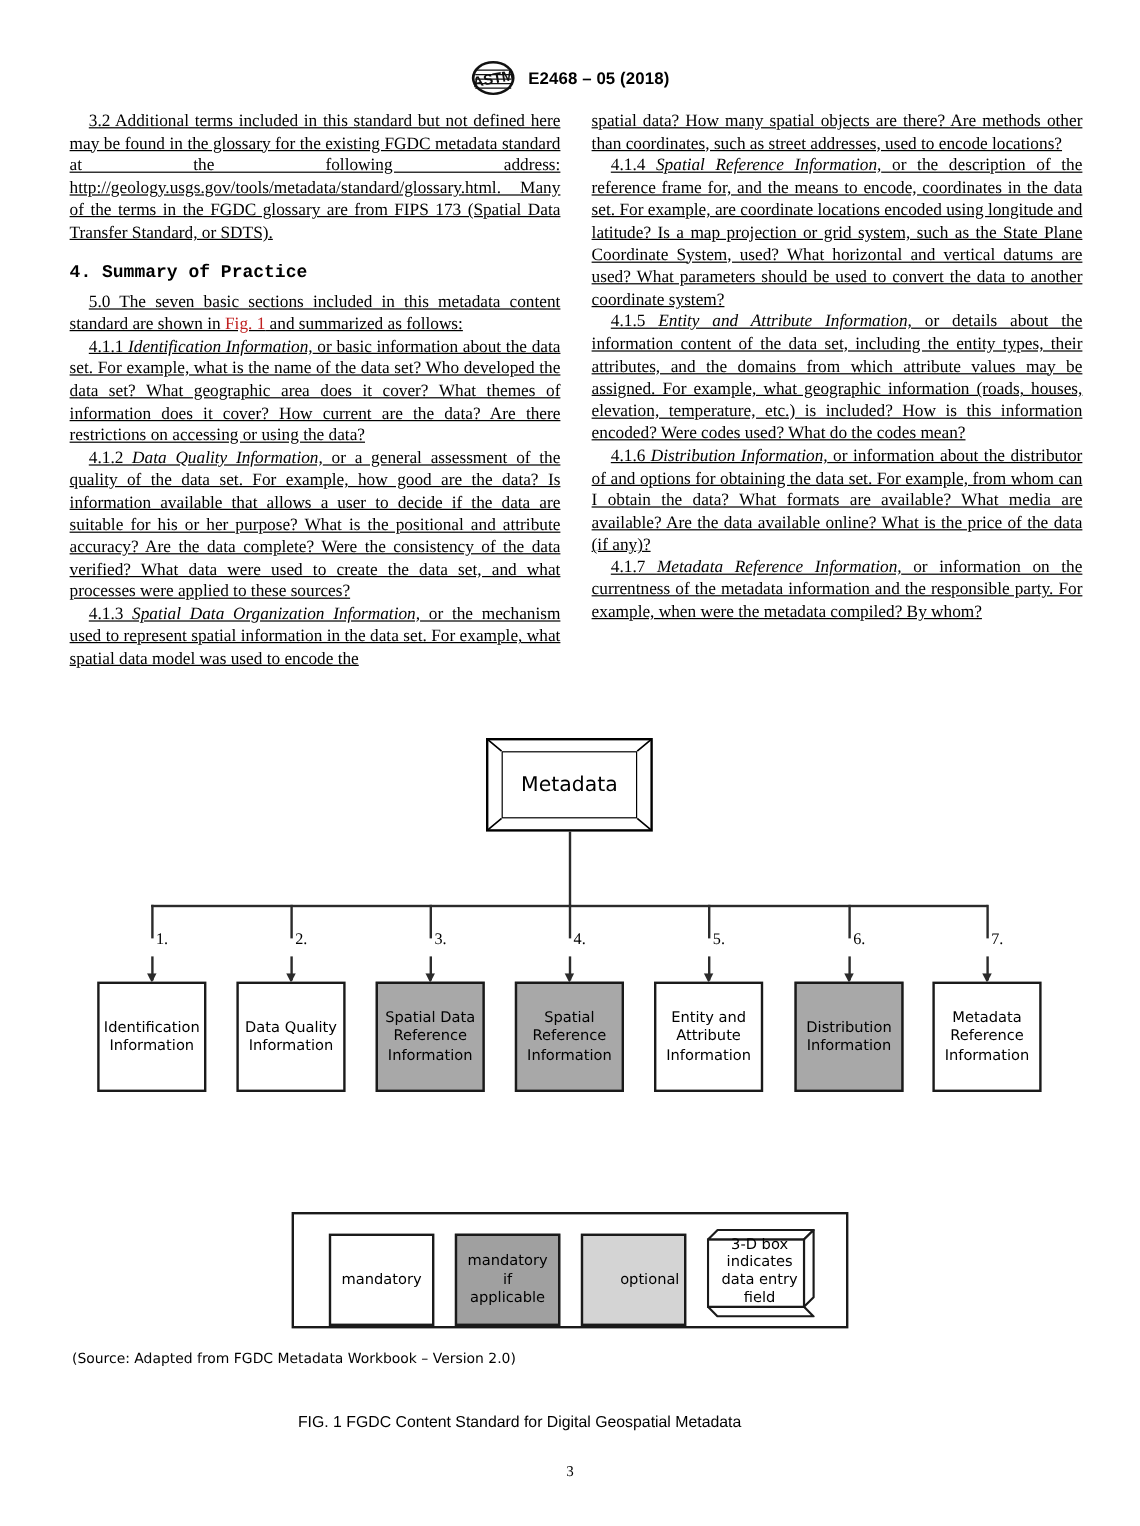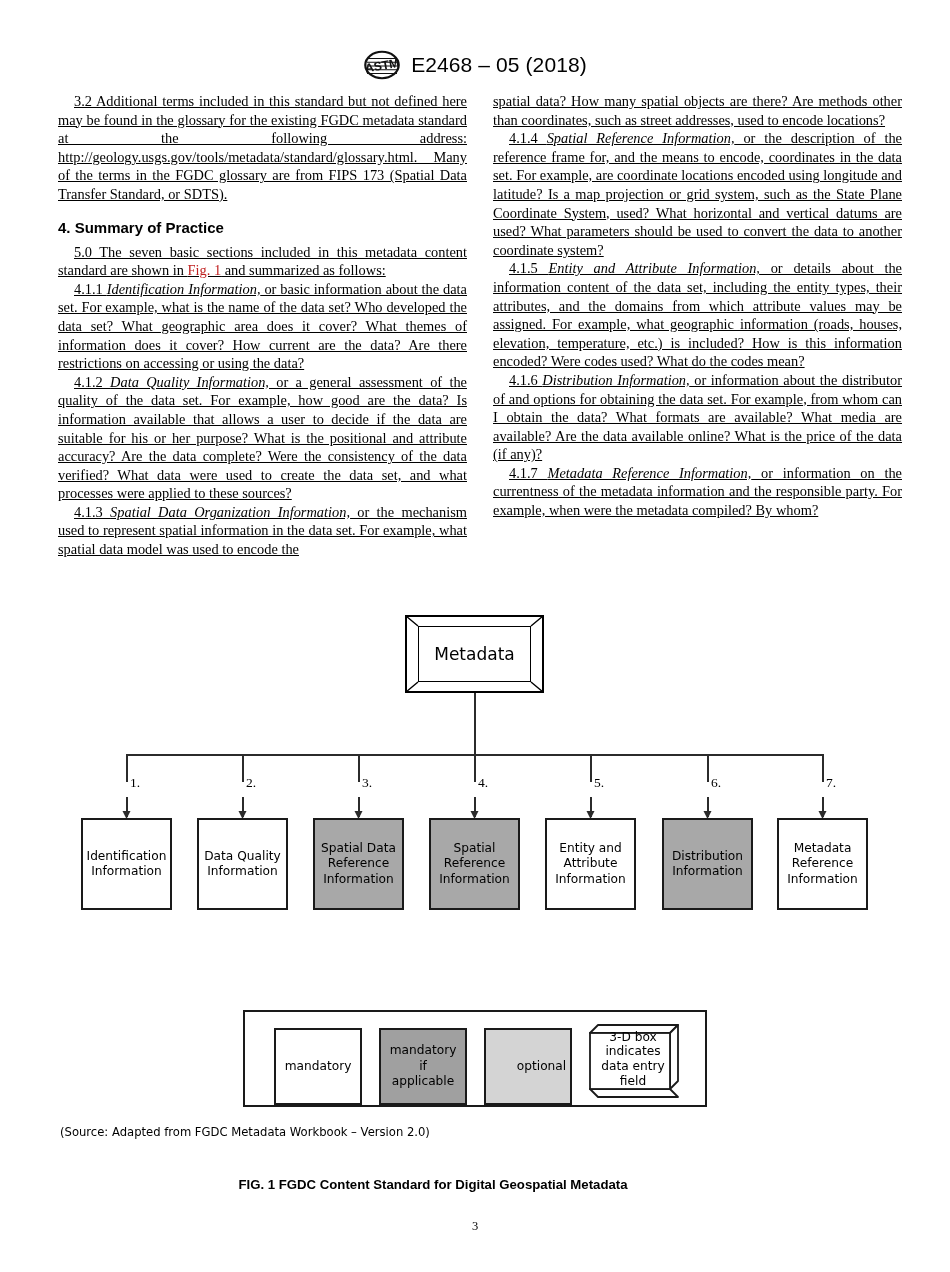--- a/index.html
+++ b/index.html
@@ -21,22 +21,22 @@
     left: 0;
     width: 950px;
     display: flex;
     align-items: center;
     justify-content: center;
     gap: 10px;
   }
   .astm-logo { width: 38px; height: 30px; display: block; }
   .header-title {
     font-family: "Liberation Sans", "DejaVu Sans", sans-serif;
-    font-weight: normal;
-    font-size: 21px;
+    font-weight: bold;
+    font-size: 14px;
     letter-spacing: 0.1px;
     white-space: nowrap;
   }
 
   
   .columns {
     position: absolute;
     top: 92px;
     left: 58px;
     width: 844px;
@@ -50,21 +50,21 @@
     line-height: 18.6px;
     text-align: justify;
     text-justify: inter-word;
     hyphens: manual;
     text-decoration: underline;
   }
   p.body + p.body { margin-top: 0; }
   .indent { display: inline-block; width: 16px; }
   .sec-head {
     margin: 15px 0 7px 0;
-    font-family: Liberation Sans, sans-serif;
+    font-family: Liberation Mono, monospace;
     font-weight: bold;
     font-size: 15px;
   }
   .ital { font-style: italic; }
   .figref { color: #c02020; }
 
   
   .figure {
     position: absolute;
     top: 605px;
@@ -181,21 +181,21 @@
     font-size: 11.6px;
   }
 
   .fig-caption {
     position: absolute;
     top: 1177px;
     left: 0;
     width: 866px;
     text-align: center;
     font-family: "Liberation Sans", "DejaVu Sans", sans-serif;
-    font-weight: bold;
+    font-weight: normal;
     font-size: 13.2px;
   }
 
   .page-number {
     position: absolute;
     top: 1219px;
     left: 0;
     width: 950px;
     text-align: center;
     font-family: "Liberation Serif", "DejaVu Serif", serif;

